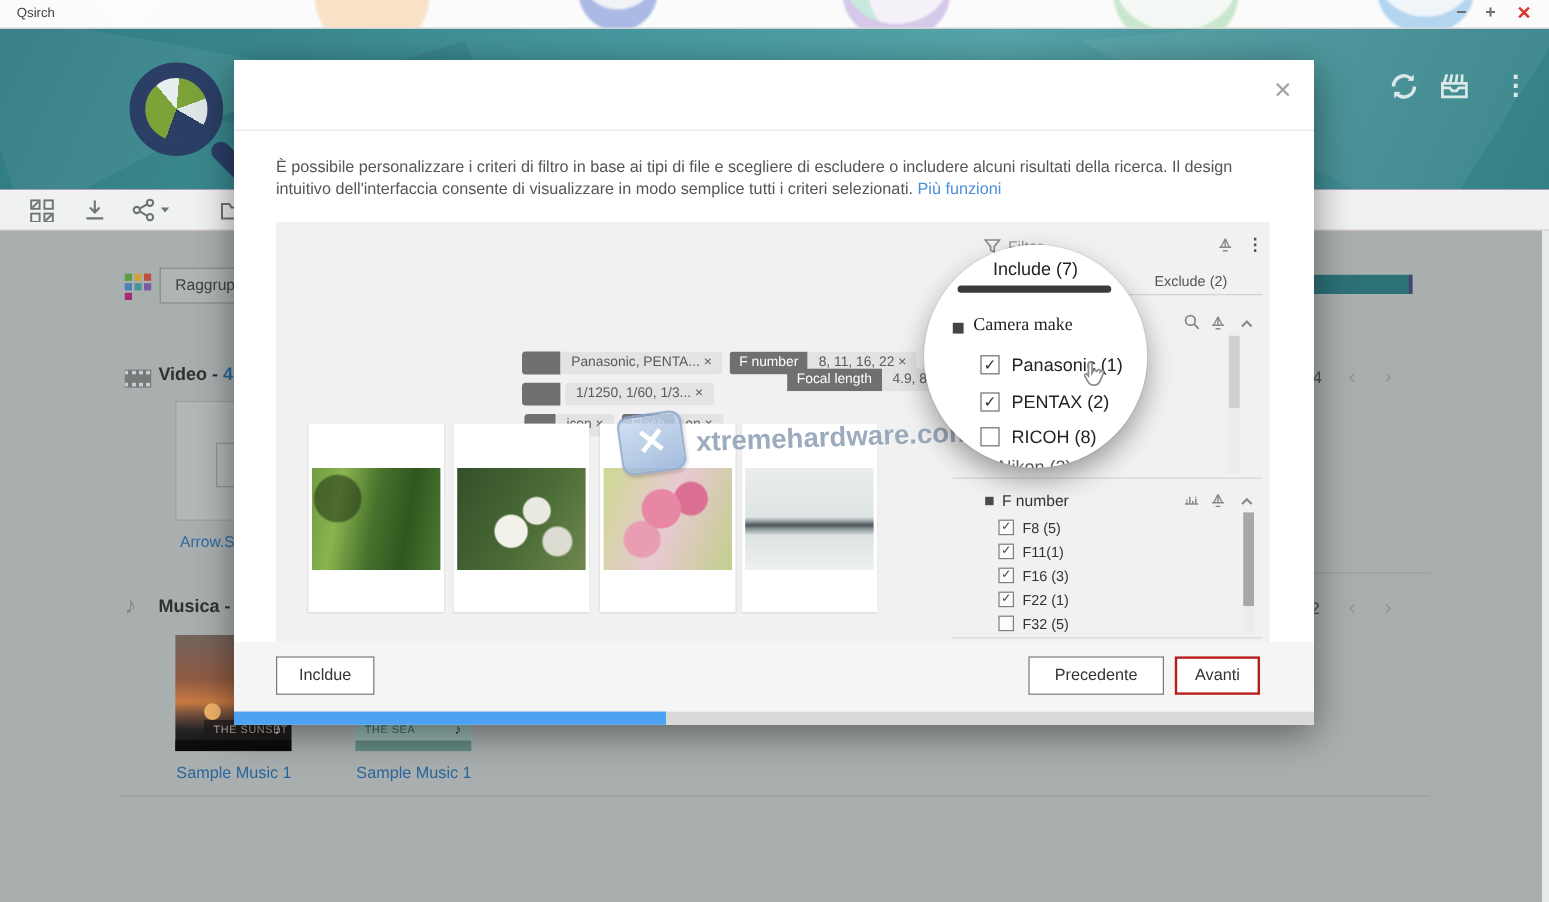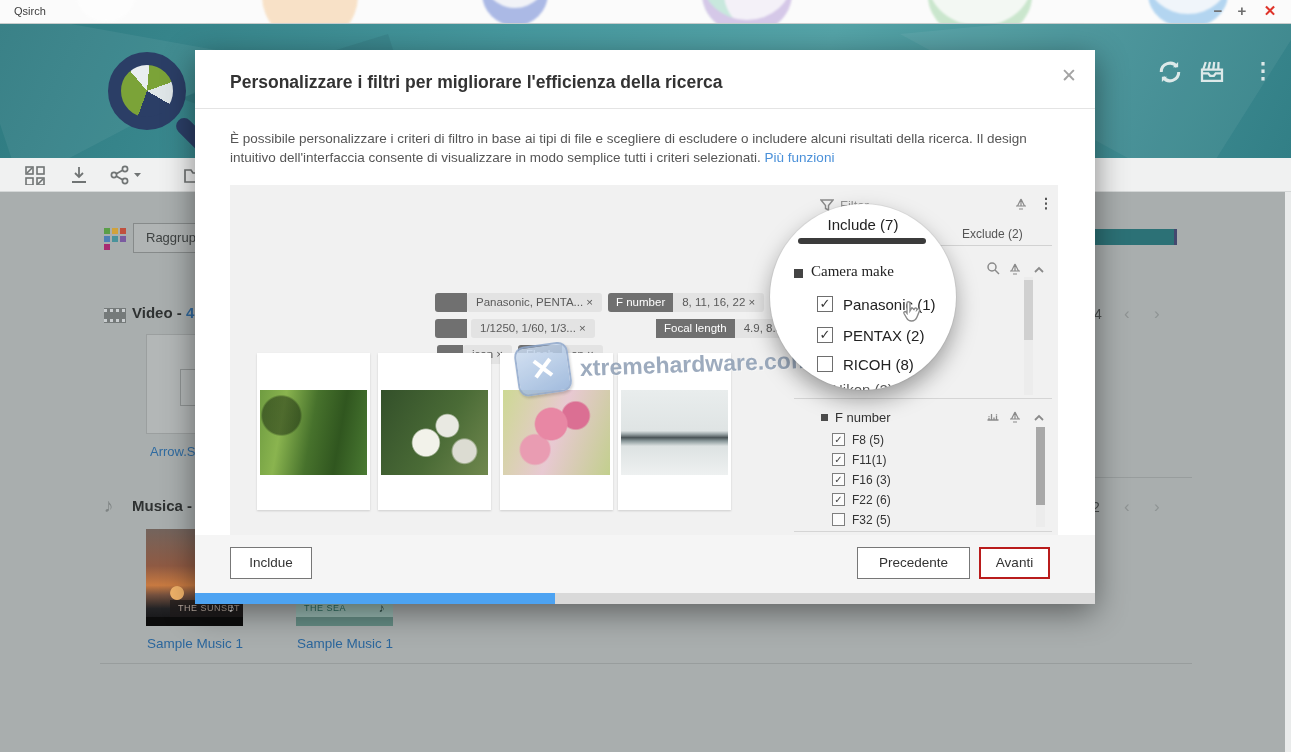--- a/index.html
+++ b/index.html
@@ -246,21 +246,20 @@
     </div>
     <span class="mlabel" style="left:125px;">Sample Music 1</span>
     <span class="mlabel" style="left:275px;">Sample Music 1</span>
     <div class="cdiv" style="left:100px;top:471px;width:1092px;"></div>
 
     <div id="teal-bar"></div>
     <div id="right-strip"></div>
   </div>
 
   <div id="modal">
-    <div id="modal-title">Personalizzare i filtri per migliorare l'efficienza della ricerca</div>
     <span id="modal-close">✕</span>
     <div id="modal-hr"></div>
     <div id="modal-desc">
       <span>È possibile personalizzare i criteri di filtro in base ai tipi di file e scegliere di escludere o includere alcuni risultati della ricerca. Il design intuitivo dell'interfaccia consente di visualizzare in modo semplice tutti i criteri selezionati.</span>
       <span class="link">Più funzioni</span>
     </div>
 
     <div id="demo">
 
       <span class="stub" style="left:205px;top:108px;"></span>
@@ -269,21 +268,21 @@
         </div>
       <div class="pill" style="left:378px;top:108px;">
           <span class="dk">F number</span>
           <span class="lt">8, 11, 16, 22 ×</span>
         </div>
 
       <span class="stub" style="left:205px;top:134px;"></span>
       <div class="pill" style="left:241px;top:134px;">
           <span class="lt">1/1250, 1/60, 1/3... ×</span>
         </div>
-      <div class="pill" style="left:378px;top:134px;padding-left:48px;">
+      <div class="pill" style="left:378px;top:122px;padding-left:48px;">
           <span class="dk">Focal length</span>
           <span class="lt">4.9, 8.8, 21.25 ×</span>
         </div>
 
       <span class="stub" style="left:207px;top:160px;width:26px;"></span>
       <div class="pill" style="left:233px;top:160px;">
           <span class="lt">icon ×</span>
         </div>
       <div class="pill" style="left:288px;top:160px;">
           <span class="dk">Flash</span>
@@ -355,21 +354,21 @@
               <path d="M3 9l4-4 4 4"></path>
             </svg></span>
 
         <span class="chk checked" style="left:42px;top:248px;"></span>
         <span class="frow-l" style="left:62px;top:248px;">F8 (5)</span>
         <span class="chk checked" style="left:42px;top:268px;"></span>
         <span class="frow-l" style="left:62px;top:268px;">F11(1)</span>
         <span class="chk checked" style="left:42px;top:288px;"></span>
         <span class="frow-l" style="left:62px;top:288px;">F16 (3)</span>
         <span class="chk checked" style="left:42px;top:308px;"></span>
-        <span class="frow-l" style="left:62px;top:308px;">F22 (6)</span>
+        <span class="frow-l" style="left:62px;top:308px;">F22 (1)</span>
         <span class="chk" style="left:42px;top:328px;"></span>
         <span class="frow-l" style="left:62px;top:328px;">F32 (5)</span>
 
         <div class="scroll" style="left:246px;top:242px;height:100px;"></div>
         <div class="thumbbar" style="left:246px;top:242px;height:78px;background:#a8a8a8;"></div>
         <div class="divline" style="top:346px;"></div>
       </div>
     </div>
 
 

